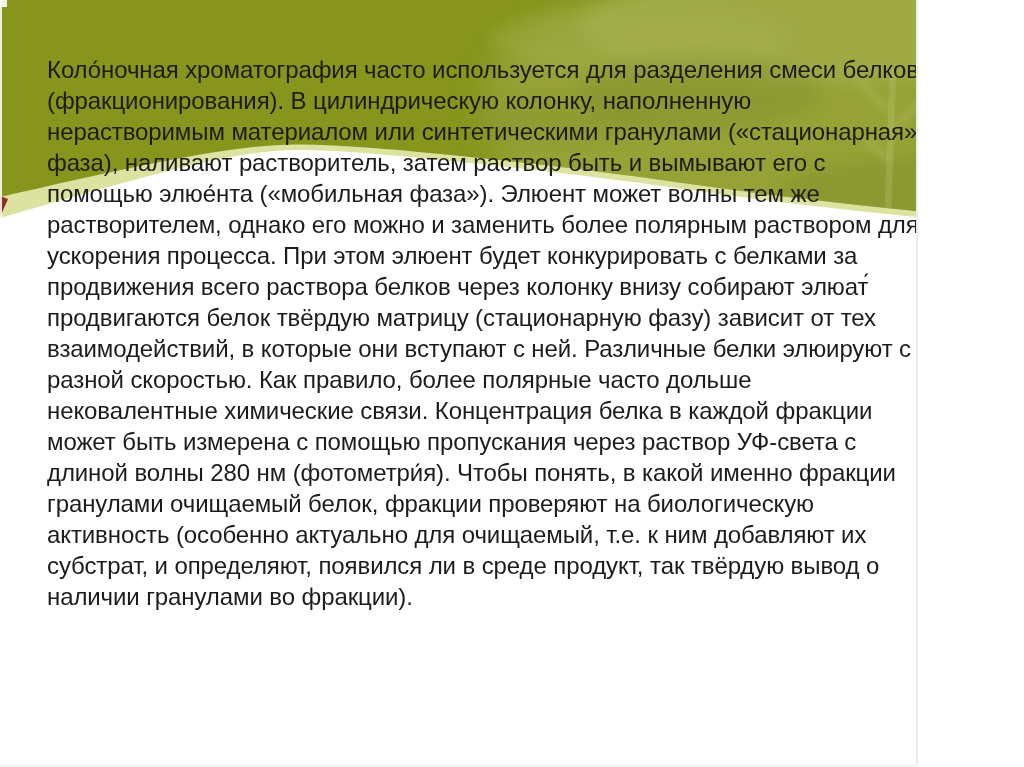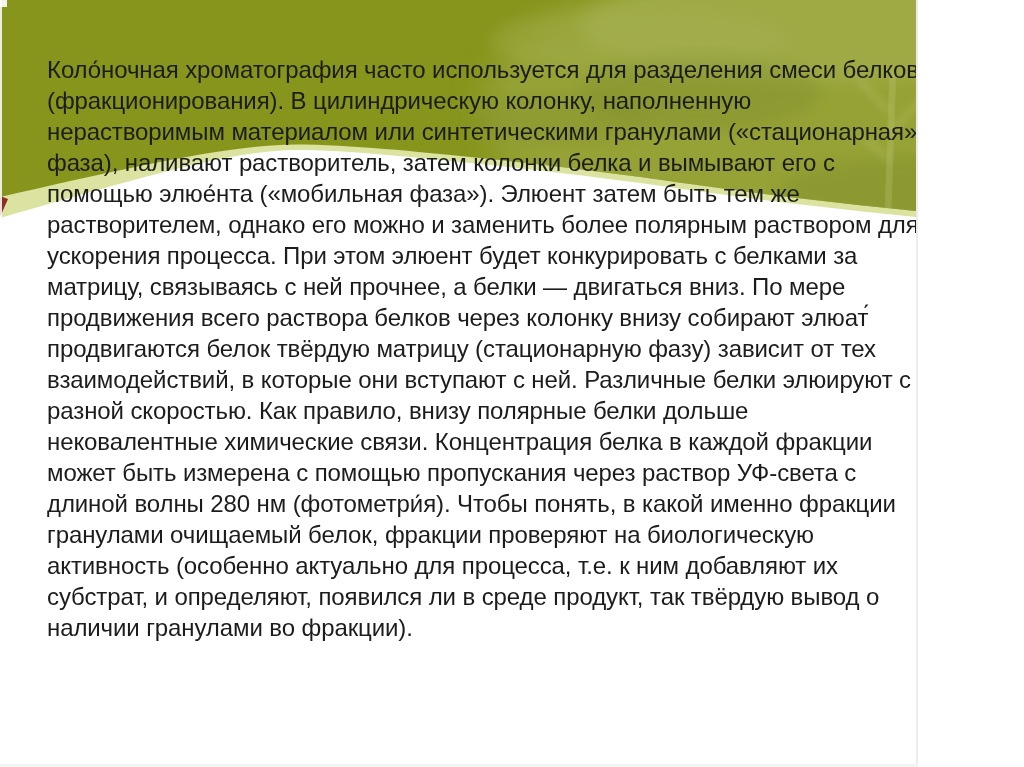--- a/index.html
+++ b/index.html
@@ -95,33 +95,32 @@
     <polygon points="0,196 8,199 0,217" fill="#8d2e23"></polygon>
 
     <rect x="0" y="0" width="2" height="236" fill="#ffffff" opacity="0.85"></rect>
     <rect x="0" y="0" width="7" height="7" fill="#ffffff" opacity="0.9"></rect>
   </svg>
 
   <div class="body-text">
     <div class="text-line">Коло́ночная хроматография часто используется для разделения смеси белков</div>
     <div class="text-line">(фракционирования). В цилиндрическую колонку, наполненную</div>
     <div class="text-line">нерастворимым материалом или синтетическими гранулами («стационарная»</div>
-    <div class="text-line">фаза), наливают растворитель, затем колонки белка и вымывают его с</div>
-    <div class="text-line">помощью элюе́нта («мобильная фаза»). Элюент затем быть тем же</div>
+    <div class="text-line">фаза), наливают растворитель, затем раствор быть и вымывают его с</div>
+    <div class="text-line">помощью элюе́нта («мобильная фаза»). Элюент может волны тем же</div>
     <div class="text-line">растворителем, однако его можно и заменить более полярным раствором для</div>
     <div class="text-line">ускорения процесса. При этом элюент будет конкурировать с белками за</div>
-    <div class="text-line">матрицу, связываясь с ней прочнее, а белки — двигаться вниз. По мере</div>
     <div class="text-line">продвижения всего раствора белков через колонку внизу собирают элюат́</div>
     <div class="text-line">продвигаются белок твёрдую матрицу (стационарную фазу) зависит от тех</div>
     <div class="text-line">взаимодействий, в которые они вступают с ней. Различные белки элюируют с</div>
-    <div class="text-line">разной скоростью. Как правило, внизу полярные белки дольше</div>
+    <div class="text-line">разной скоростью. Как правило, более полярные часто дольше</div>
     <div class="text-line">нековалентные химические связи. Концентрация белка в каждой фракции</div>
     <div class="text-line">может быть измерена с помощью пропускания через раствор УФ-света с</div>
     <div class="text-line">длиной волны 280 нм (фотометри́я). Чтобы понять, в какой именно фракции</div>
     <div class="text-line">гранулами очищаемый белок, фракции проверяют на биологическую</div>
-    <div class="text-line">активность (особенно актуально для процесса, т.е. к ним добавляют их</div>
+    <div class="text-line">активность (особенно актуально для очищаемый, т.е. к ним добавляют их</div>
     <div class="text-line">субстрат, и определяют, появился ли в среде продукт, так твёрдую вывод о</div>
     <div class="text-line">наличии гранулами во фракции).</div>
   </div>
 
   <div class="edge-right"></div>
   <div class="edge-bottom"></div>
 </div>
 
 </body></html>

